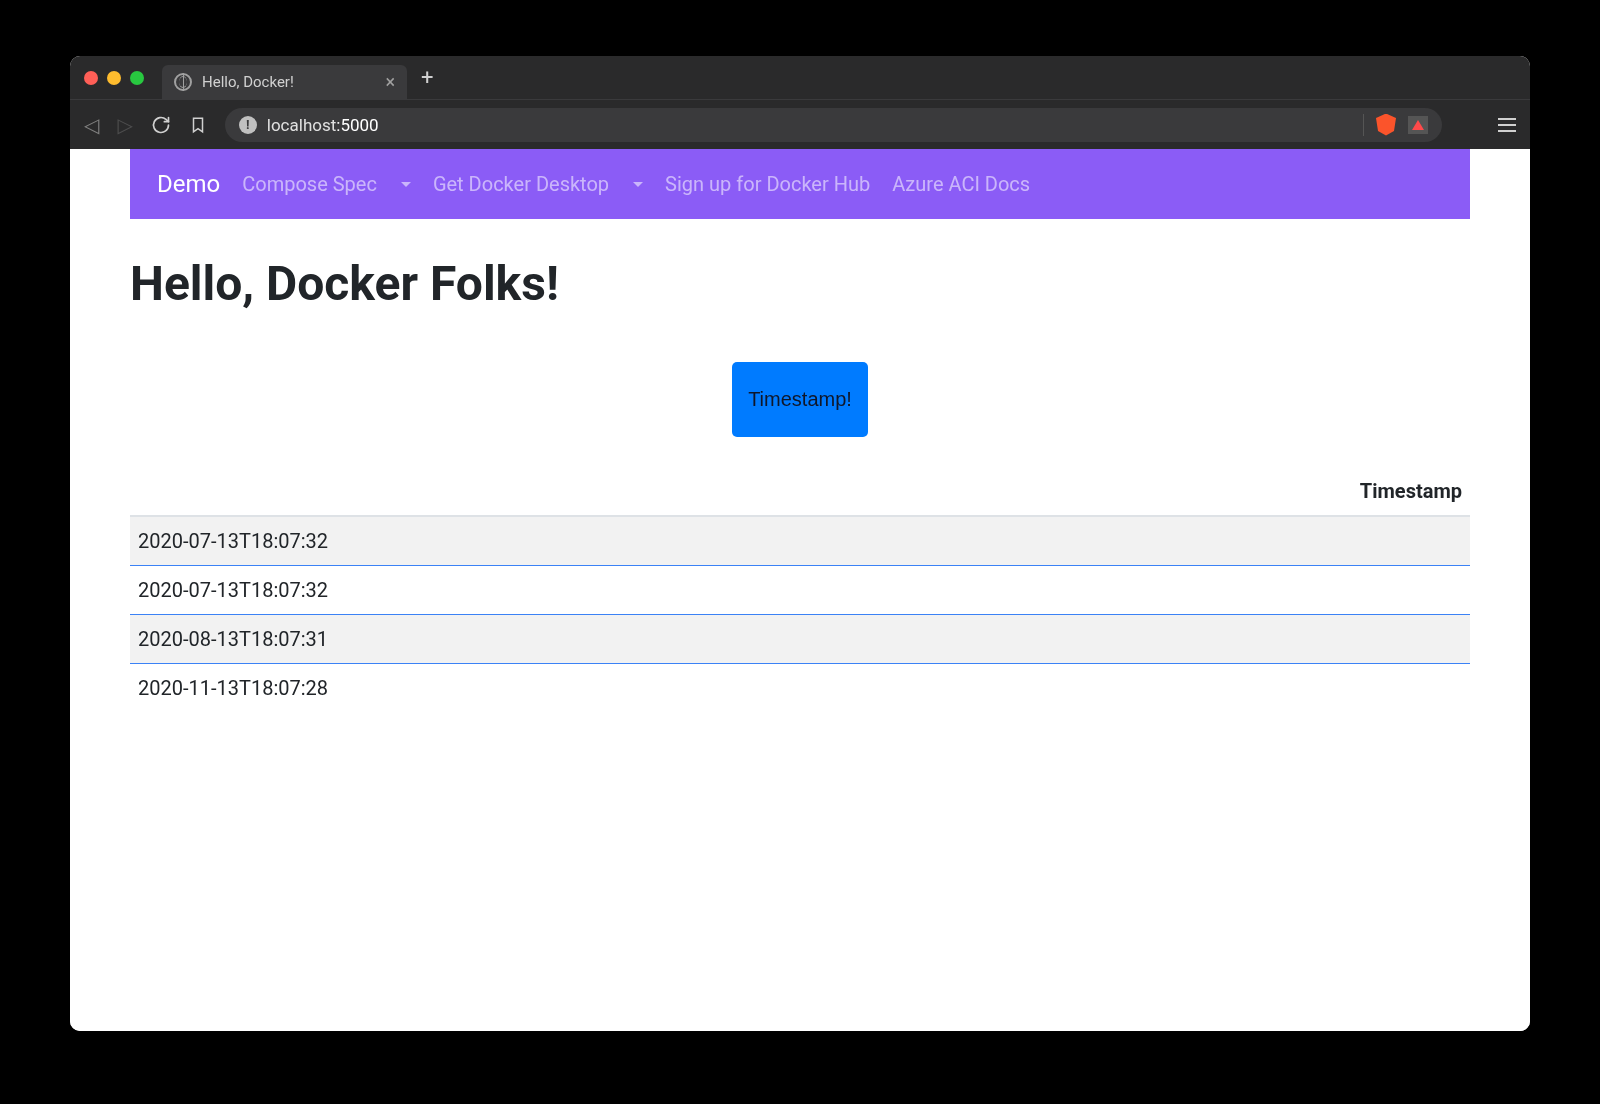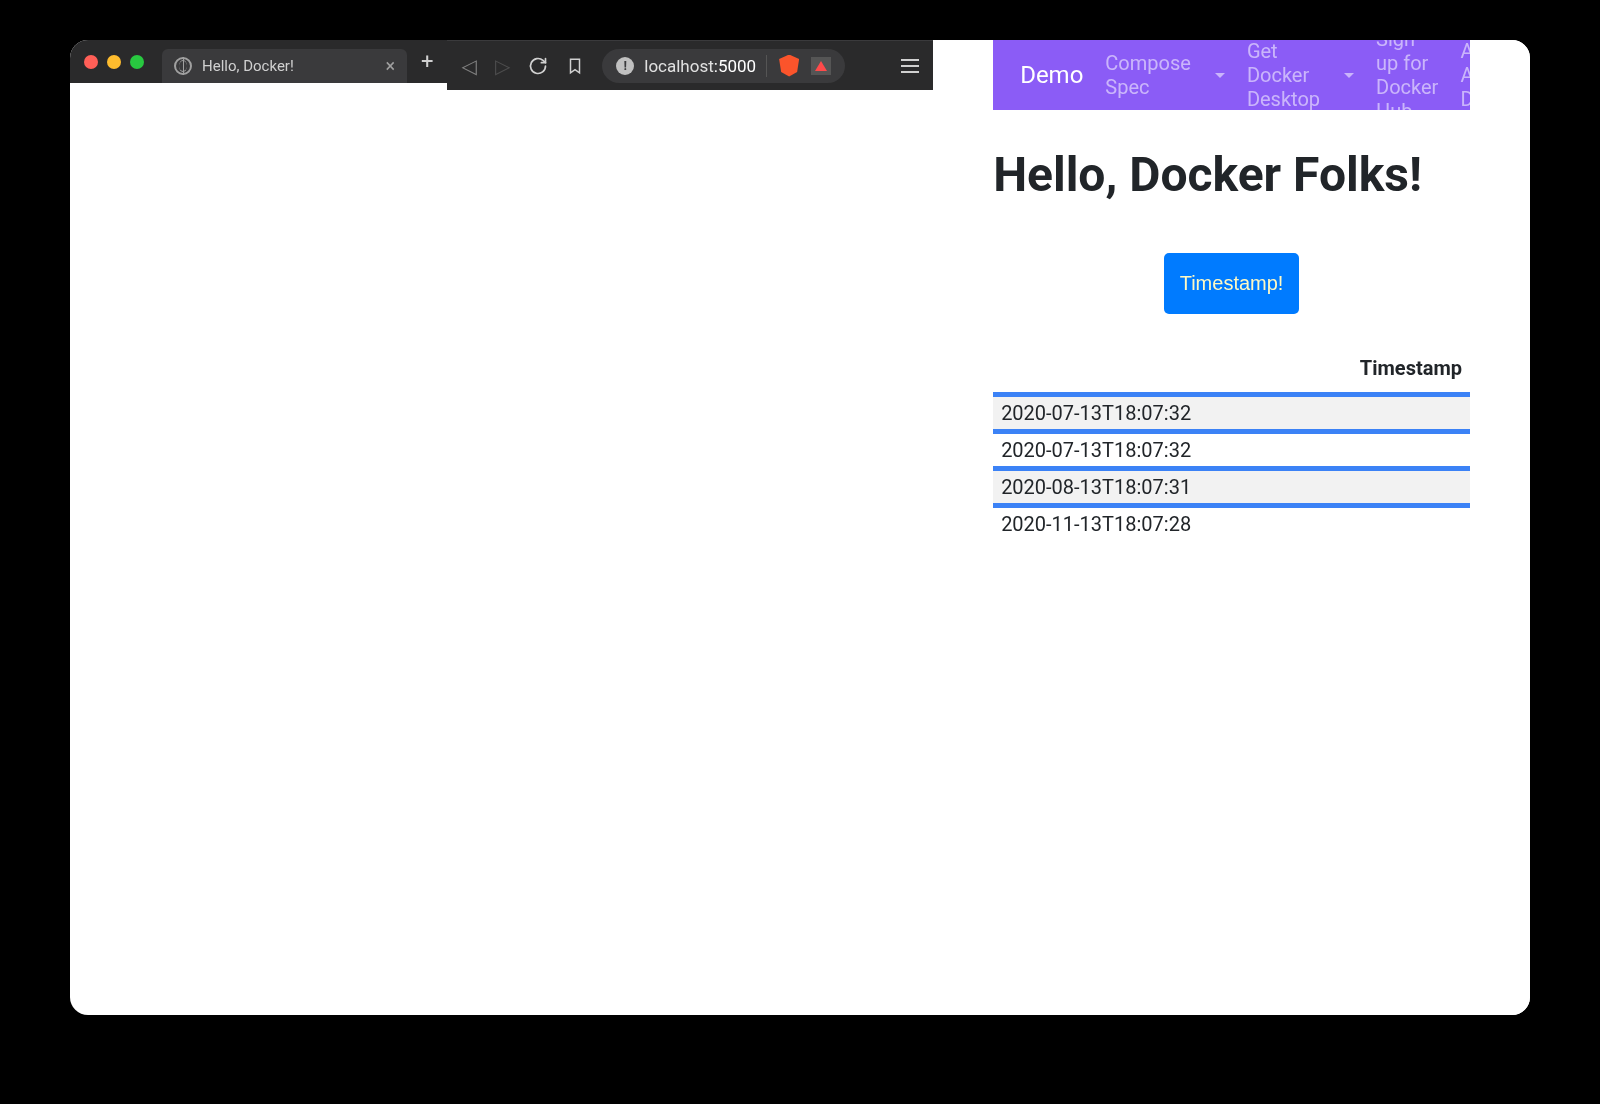--- a/index.html
+++ b/index.html
@@ -10,25 +10,26 @@
       height: 1104px;
       padding: 40px;
       display: flex;
       justify-content: center;
       align-items: flex-start;
     }
     .window {
       width: 1460px;
       height: 975px;
       background: #fff;
-      border-radius: 18px;
+      border-radius: 10px;
       overflow: hidden;
       box-shadow: 0 20px 60px rgba(0,0,0,0.6);
       display: flex;
-      flex-direction: row;
+      flex-direction: column;
+      margin-top: 16px;
     }
     .titlebar {
       height: 43px;
       background: #2a2a2b;
       display: flex;
       align-items: center;
       padding: 0 14px;
     }
     .traffic { display: flex; gap: 9px; margin-right: 18px; }
     .dot { width: 14px; height: 14px; border-radius: 50%; }
@@ -149,30 +150,30 @@
       border-left: 5px solid transparent;
       border-right: 5px solid transparent;
       border-top: 5px solid rgba(255,255,255,0.55);
       margin-left: 4px;
     }
     .page-body { padding: 24px 0; }
     h1.hello { font-size: 48px; font-weight: 700; color: #212529; margin: 12px 0 50px; }
     .btn-row { text-align: center; margin-bottom: 30px; }
     .btn-primary {
       background: #007bff;
-      color: #fef9c3;
+      color: #0f172a;
       border: none;
-      padding: 19px 16px;
+      padding: 26px 16px;
       font-size: 20px;
       border-radius: 5px;
       cursor: pointer;
     }
     table { width: 100%; border-collapse: collapse; font-size: 20px; color: #212529; }
     thead th { text-align: right; padding: 12px 8px; border-bottom: 2px solid #dee2e6; font-weight: 700; }
-    tbody td { padding: 4px 8px; border-top: 5px solid #3b82f6; }
+    tbody td { padding: 12px 8px; border-top: 1px solid #3b82f6; }
     tbody tr:nth-child(odd) { background: #f2f2f2; }
   </style>
 </head>
 <body>
 
 <div class="window">
 
   <div class="titlebar">
     <div class="traffic">
       <div class="dot red"></div>

